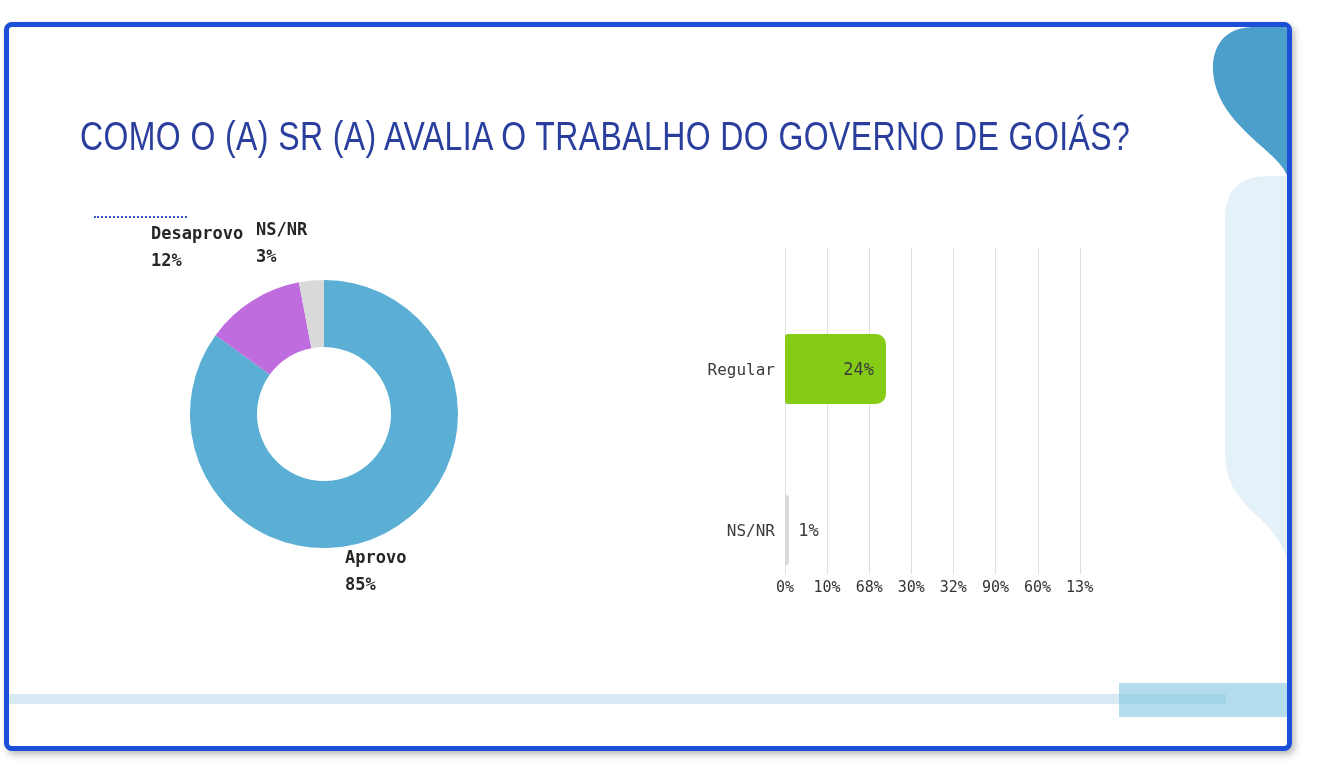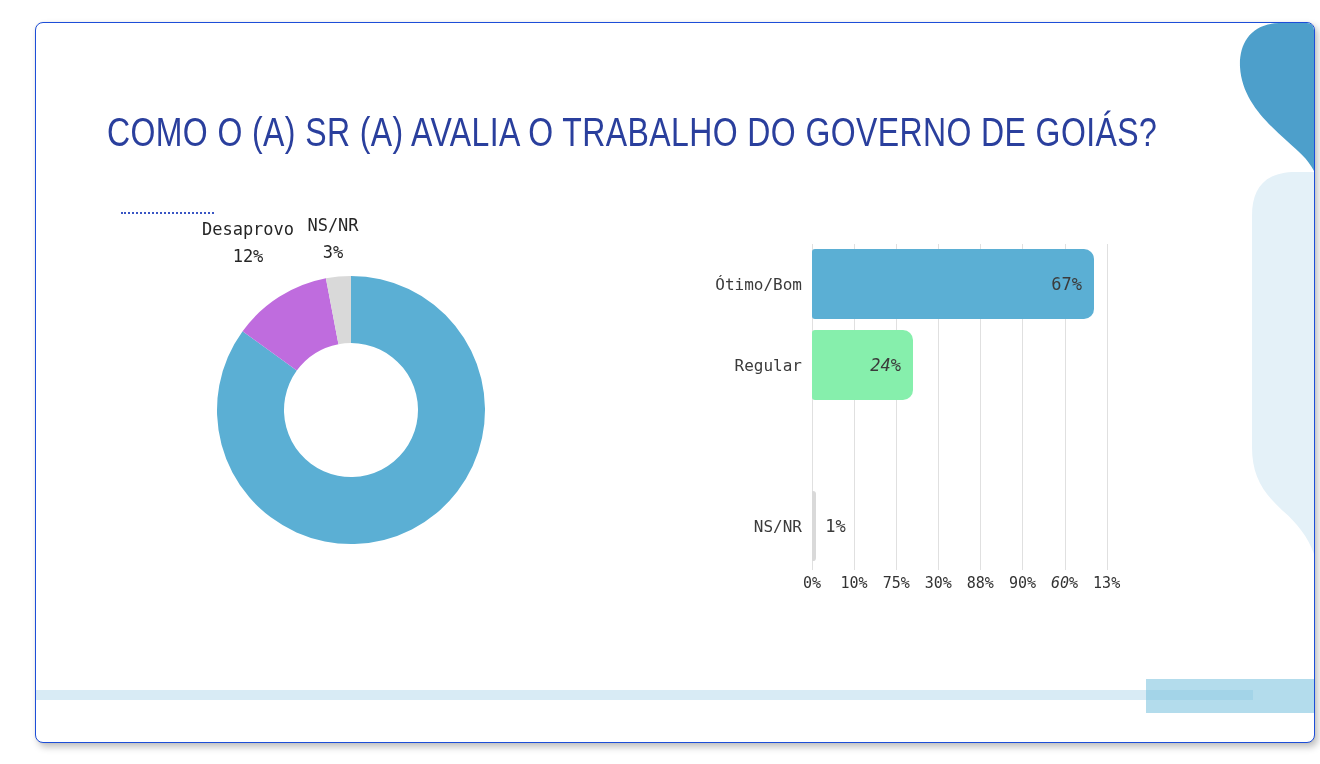--- a/index.html
+++ b/index.html
@@ -3,23 +3,23 @@
 <meta charset="utf-8">
 <style>
   html,body { margin:0; padding:0; }
   body {
     width:1320px; height:764px; overflow:hidden;
     background:#ffffff;
     font-family:"Liberation Sans", sans-serif;
     position:relative;
   }
   .slide {
-    position:absolute; left:35px; top:22px; width:1278px; height:719px;
+    position:absolute; left:4px; top:22px; width:1278px; height:719px;
     background:#ffffff;
-    border:1px solid #1d4ed8;
+    border:5px solid #1d4ed8;
     border-radius:8px;
     box-shadow:3px 4px 7px rgba(0,0,0,0.25), 0 0 2px rgba(0,0,0,0.08);
     overflow:hidden;
   }
   .deco-svg { position:absolute; left:0; top:0; width:1278px; height:719px; pointer-events:none; }
   .bottom-strip { position:absolute; left:0; top:667px; width:1217px; height:10px; background:#D8EBF5; }
   .bottom-rect  { position:absolute; left:1110px; top:656px; width:168px; height:34px; background:rgba(128,196,223,0.6); }
 
   .title {
     position:absolute; left:71px; top:60px;
@@ -28,23 +28,23 @@
     transform:scaleX(0.8); transform-origin:left top;
   }
   .divider {
     position:absolute; left:85px; top:189px; width:93px; height:0;
     border-top:2px dotted #3A56C4;
   }
 
   
   #donut-svg { position:absolute; left:179px; top:251px; width:272px; height:272px; }
   .donut-label {
-    position:absolute; text-align:center;
+    position:absolute; 
     font-family:"DejaVu Sans Mono", monospace;
-    font-weight:400; font-size:17px; color:#262626; line-height:27px;
+    font-weight:700; font-size:17px; color:#262626; line-height:27px;
     white-space:nowrap;
   }
   #dl-desaprovo { left:142px; top:193px; width:140px; }
   #dl-nsnr      { left:247px; top:189px; width:100px; }
   #dl-aprovo    { left:336px; top:517px; width:120px; }
 
   
   #bar-plot { position:absolute; left:776px; top:221px; width:306px; height:322px; }
   .gridline { position:absolute; top:0; width:1px; height:calc(100% + 4px); background:#E0E0E0; }
   .bar-row  { position:absolute; left:0; width:100%; height:70px; }
@@ -92,47 +92,45 @@
     </svg>
 
   <div class="donut-label" id="dl-desaprovo">
     <span>Desaprovo</span><br>
     <span>12%</span>
   </div>
   <div class="donut-label" id="dl-nsnr">
     <span>NS/NR</span><br>
     <span>3%</span>
   </div>
+  <div class="donut-label" id="dl-aprovo">
+    <span>Aprovo</span><br>
+    <span>85%</span>
+  </div>
 
   <div id="bar-plot">
       <div class="gridline" style="left: 0%;"></div>
       <span class="tick" style="left: 0%;">0%</span>
       <div class="gridline" style="left: 13.7552%;"></div>
       <span class="tick" style="left: 13.7552%;">10%</span>
       <div class="gridline" style="left: 27.5103%;"></div>
-      <span class="tick" style="left: 27.5103%;">75%</span>
+      <span class="tick" style="left: 27.5103%;">68%</span>
       <div class="gridline" style="left: 41.2655%;"></div>
       <span class="tick" style="left: 41.2655%;">30%</span>
       <div class="gridline" style="left: 55.0206%;"></div>
-      <span class="tick" style="left: 55.0206%;">88%</span>
+      <span class="tick" style="left: 55.0206%;">32%</span>
       <div class="gridline" style="left: 68.7758%;"></div>
       <span class="tick" style="left: 68.7758%;">90%</span>
       <div class="gridline" style="left: 82.5309%;"></div>
-      <span class="tick" style="left: 82.5309%; font-style: italic;">60%</span>
+      <span class="tick" style="left: 82.5309%;">60%</span>
       <div class="gridline" style="left: 96.2861%;"></div>
       <span class="tick" style="left: 96.2861%;">13%</span>
-      <div class="bar-row" style="top: 5px; height: 70px;">
-        <span class="cat-label">Ótimo/Bom</span>
-        <div class="bar" style="width: 92.1596%; background: rgb(91, 175, 212);">
-          <span class="bar-value inside">67%</span>
-        </div>
-      </div>
       <div class="bar-row" style="top: 85.5px; height: 70px;">
         <span class="cat-label">Regular</span>
-        <div class="bar" style="width: 33.0124%; background: #86efac; font-style: italic;">
+        <div class="bar" style="width: 33.0124%; background: #84cc16;">
           <span class="bar-value inside">24%</span>
         </div>
       </div>
       <div class="bar-row" style="top: 246.5px; height: 70px;">
         <span class="cat-label">NS/NR</span>
         <div class="bar" style="width: 1.37552%; background: rgb(217, 217, 217);"></div>
         <span class="bar-value" style="left: calc(1.37552% + 9px);">1%</span>
       </div>
     </div>
 

